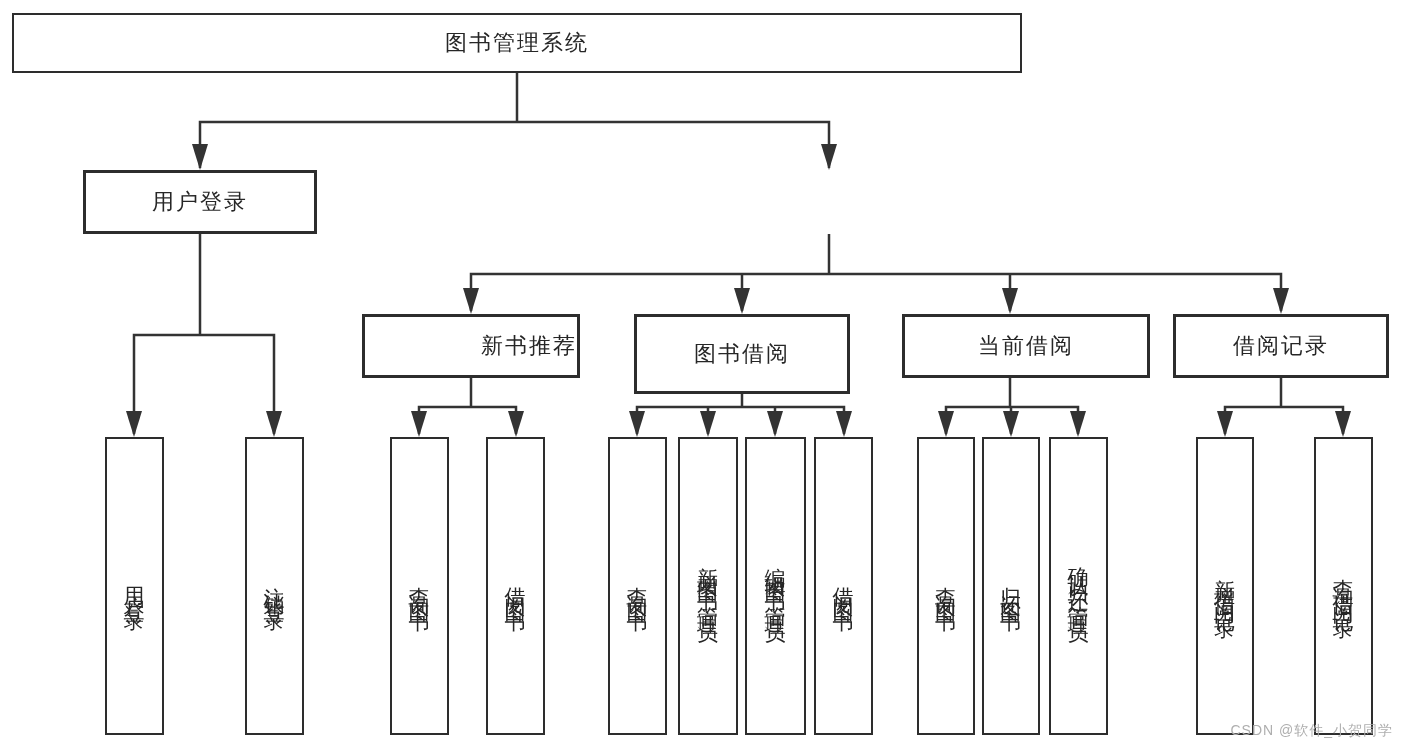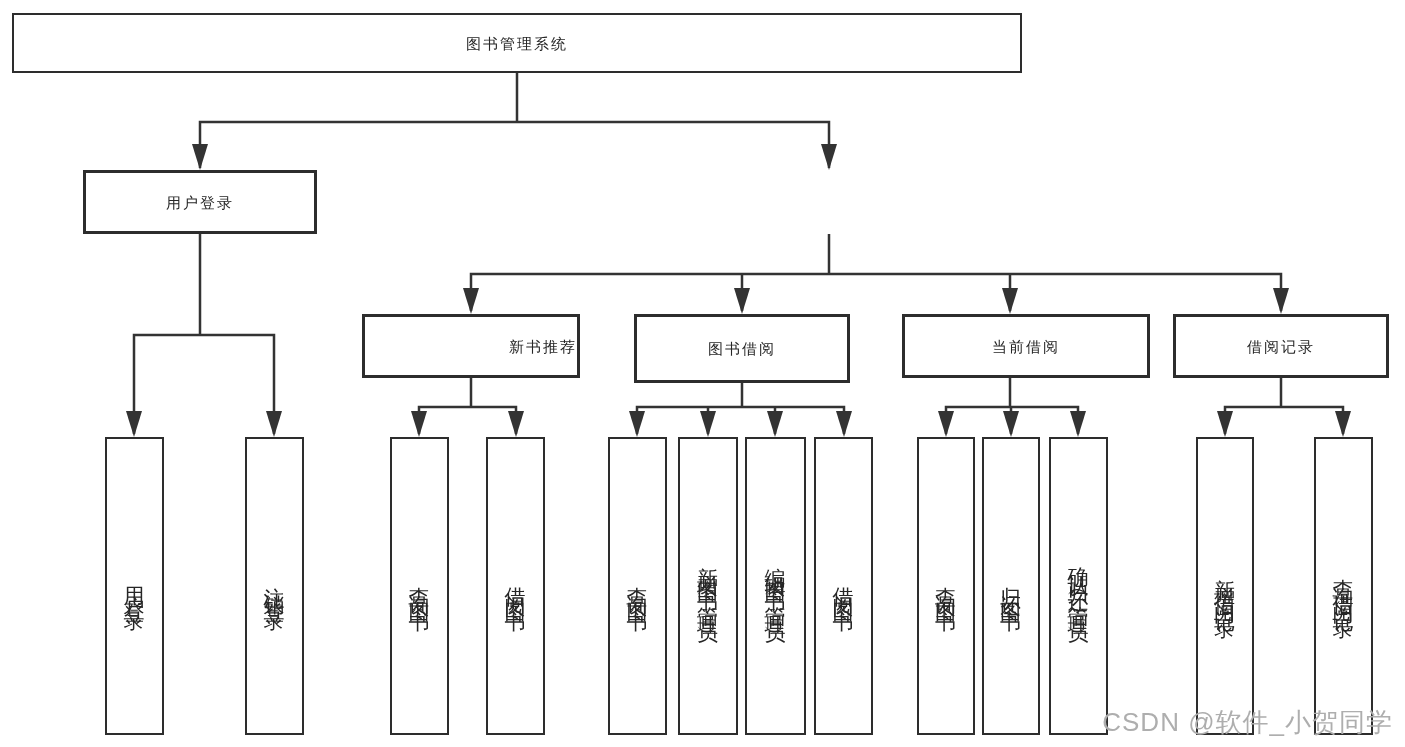--- a/index.html
+++ b/index.html
@@ -21,58 +21,59 @@
     box-sizing: border-box;
     background: #ffffff;
     border: 3px solid #2d2d2d;
     color: #262626;
     display: flex;
     align-items: center;
     justify-content: center;
     text-align: center;
   }
   .hnode {
-    font-size: 15px;
+    font-size: 22px;
     letter-spacing: 2px;
     line-height: 1;
+    font-family: Liberation Serif, serif;
   }
   .vnode {
     writing-mode: vertical-rl;
     text-orientation: mixed;
     font-size: 21px;
     letter-spacing: 8px;
     line-height: 1;
   }
   
   #n-root           { left: 12px;   top: 13px;  width: 1010px; height: 60px; border-width: 2px; }
   #n-user-login     { left: 83px;   top: 170px; width: 234px;  height: 64px; }
   #n-book-mgmt      { left: 713px;  top: 170px; width: 233px;  height: 64px; }
   #n-new-book       { left: 362px;  top: 314px; width: 218px;  height: 64px; justify-content: flex-end; }
-  #n-book-borrow    { left: 634px;  top: 314px; width: 216px;  height: 69px; }
+  #n-book-borrow    { left: 634px;  top: 314px; width: 216px;  height: 80px; }
   #n-current-borrow { left: 902px;  top: 314px; width: 248px;  height: 64px; }
   #n-borrow-records { left: 1173px; top: 314px; width: 216px;  height: 64px; }
   .leaf { top: 437px; height: 298px; border-width: 2.5px; }
   #lf-user-login    { left: 105px;  width: 59px; }
   #lf-logout        { left: 245px;  width: 59px; }
   #lf-query-a       { left: 390px;  width: 59px; }
   #lf-borrow-a      { left: 486px;  width: 59px; }
   #lf-query-b       { left: 608px;  width: 59px; }
   #lf-add-book      { left: 678px;  width: 60px; }
   #lf-edit-book     { left: 745px;  width: 61px; }
   #lf-borrow-b      { left: 814px;  width: 59px; }
   #lf-query-c       { left: 917px;  width: 58px; }
   #lf-return        { left: 982px;  width: 58px; }
   #lf-confirm       { left: 1049px; width: 59px; }
   #lf-add-rec       { left: 1196px; width: 58px; }
   #lf-query-rec     { left: 1314px; width: 59px; }
   #watermark {
     position: absolute;
     right: 12px;
     bottom: 7px;
-    font-size: 26px;
+    font-size: 14px;
     letter-spacing: 1px;
     color: #aeaeae;
     white-space: nowrap;
   }
 </style>
 </head>
 <body>
 
 <div id="stage">
 

